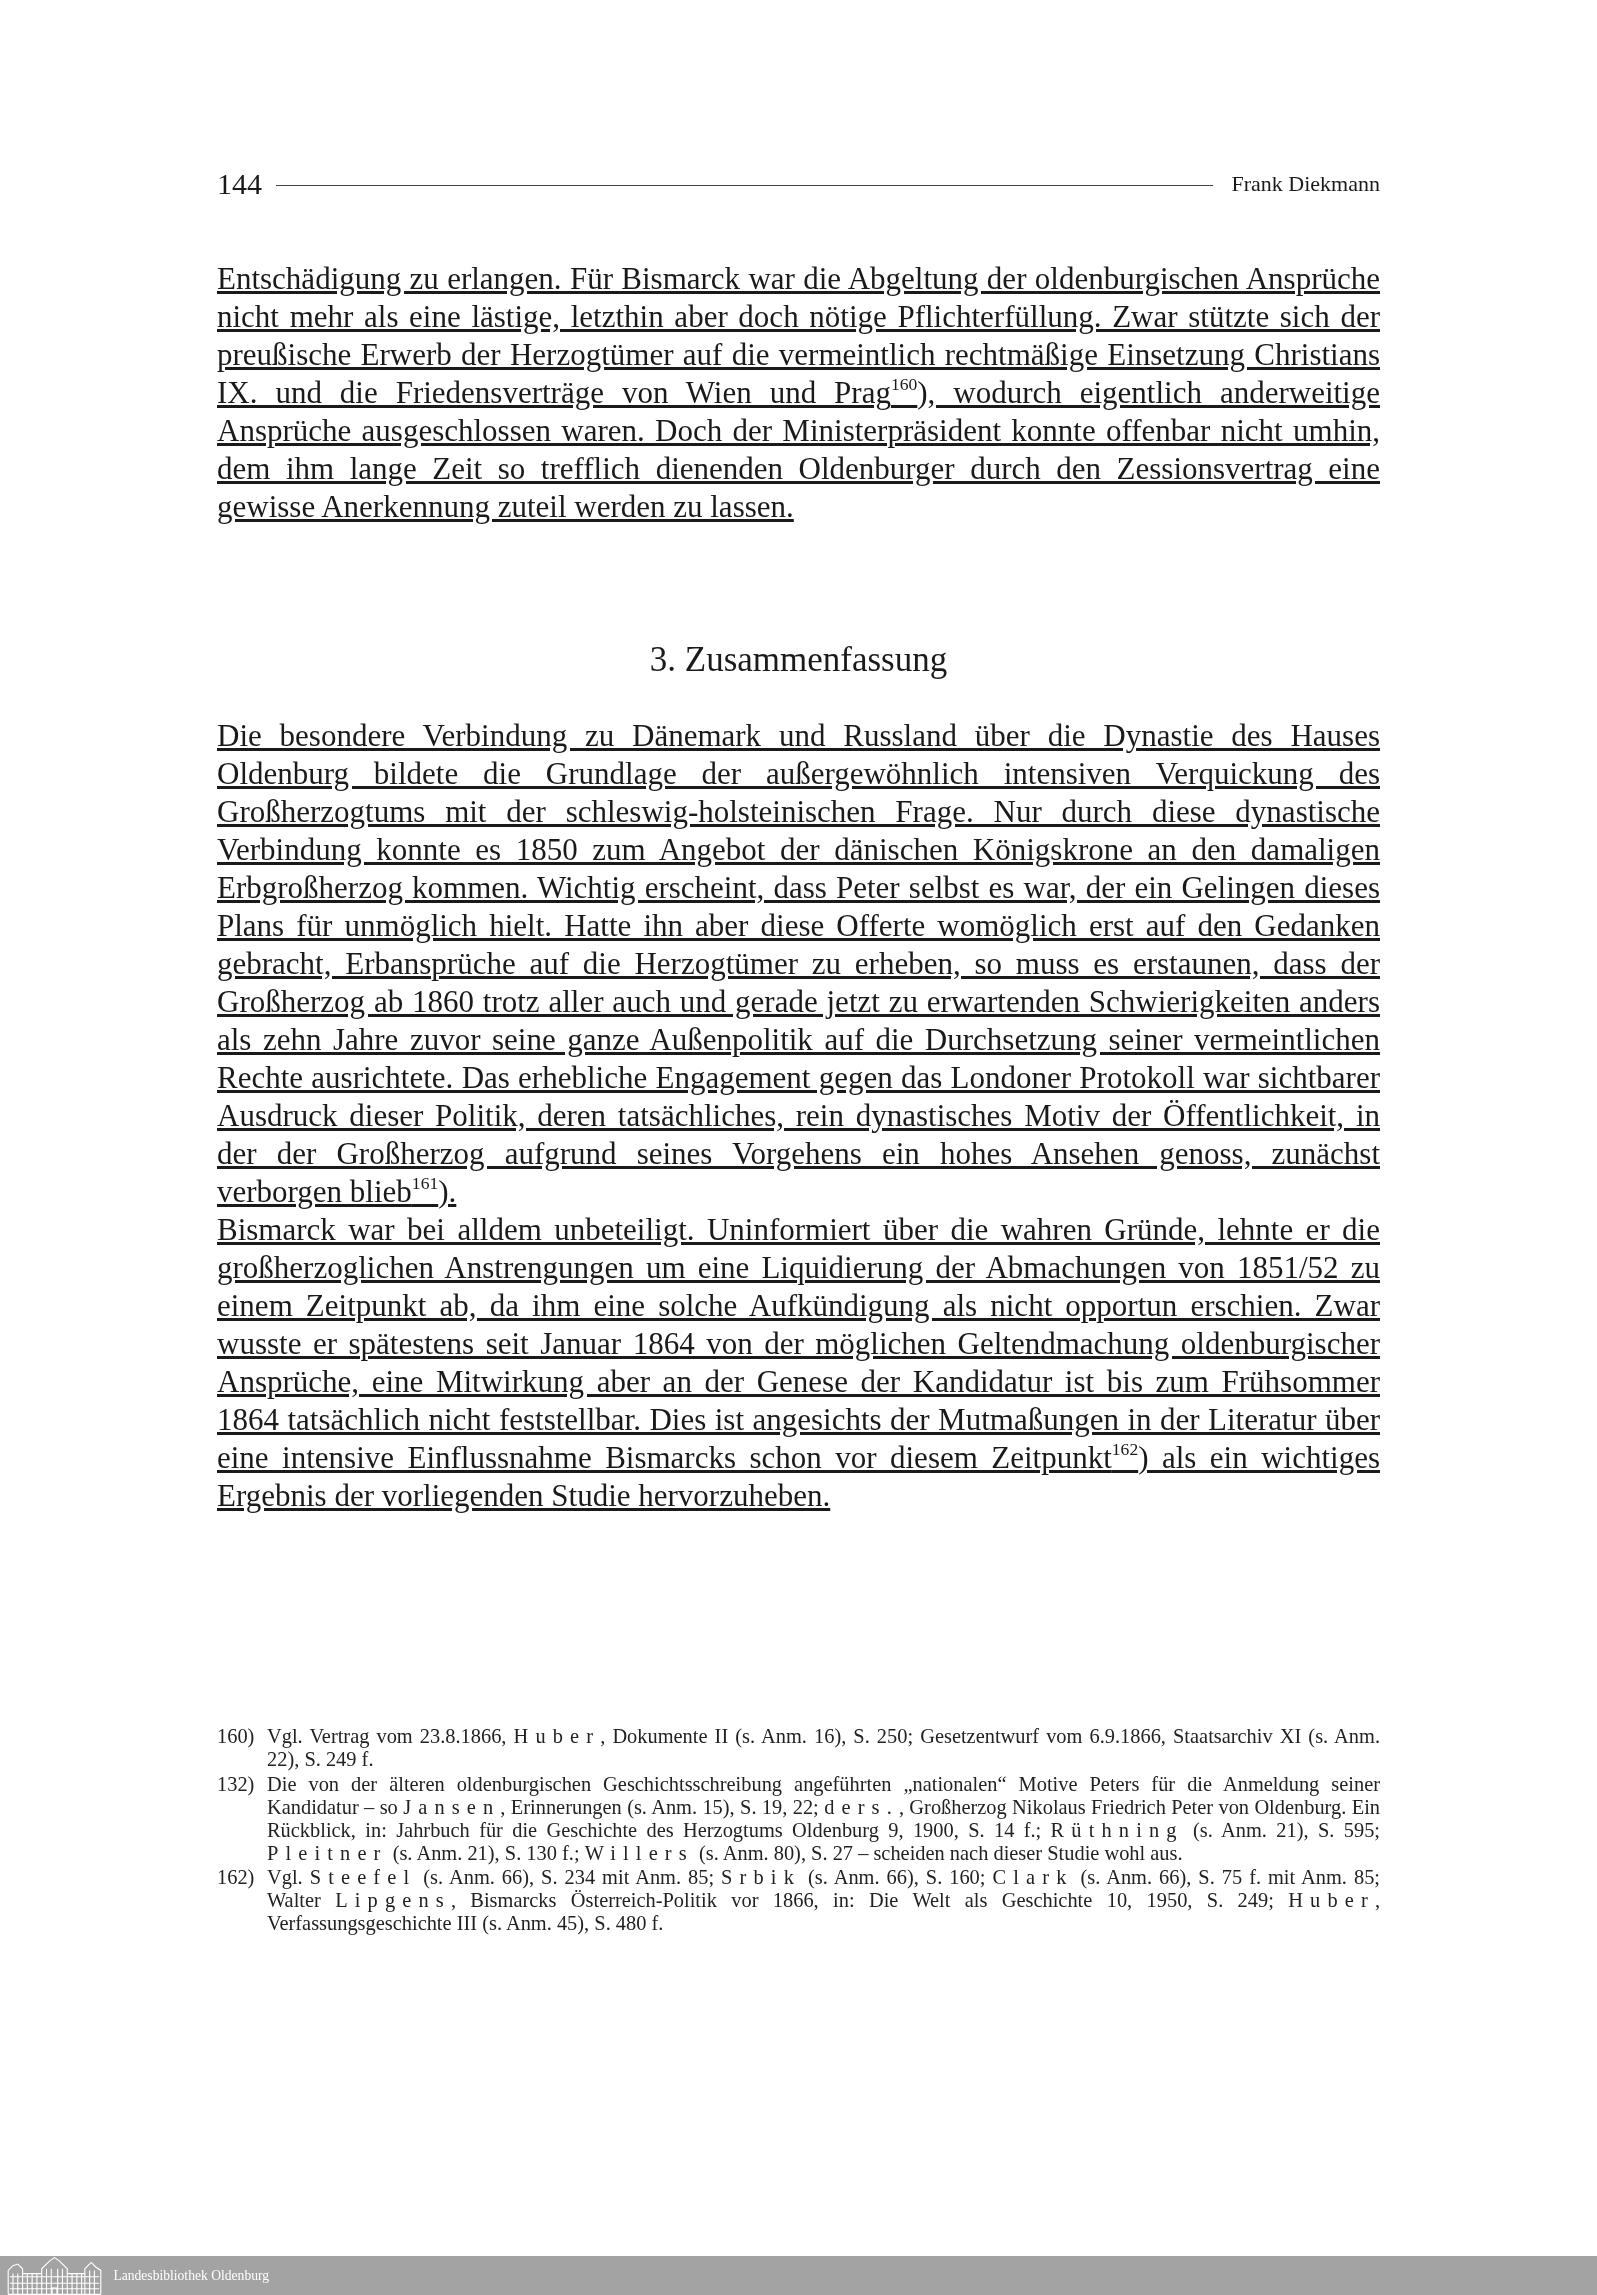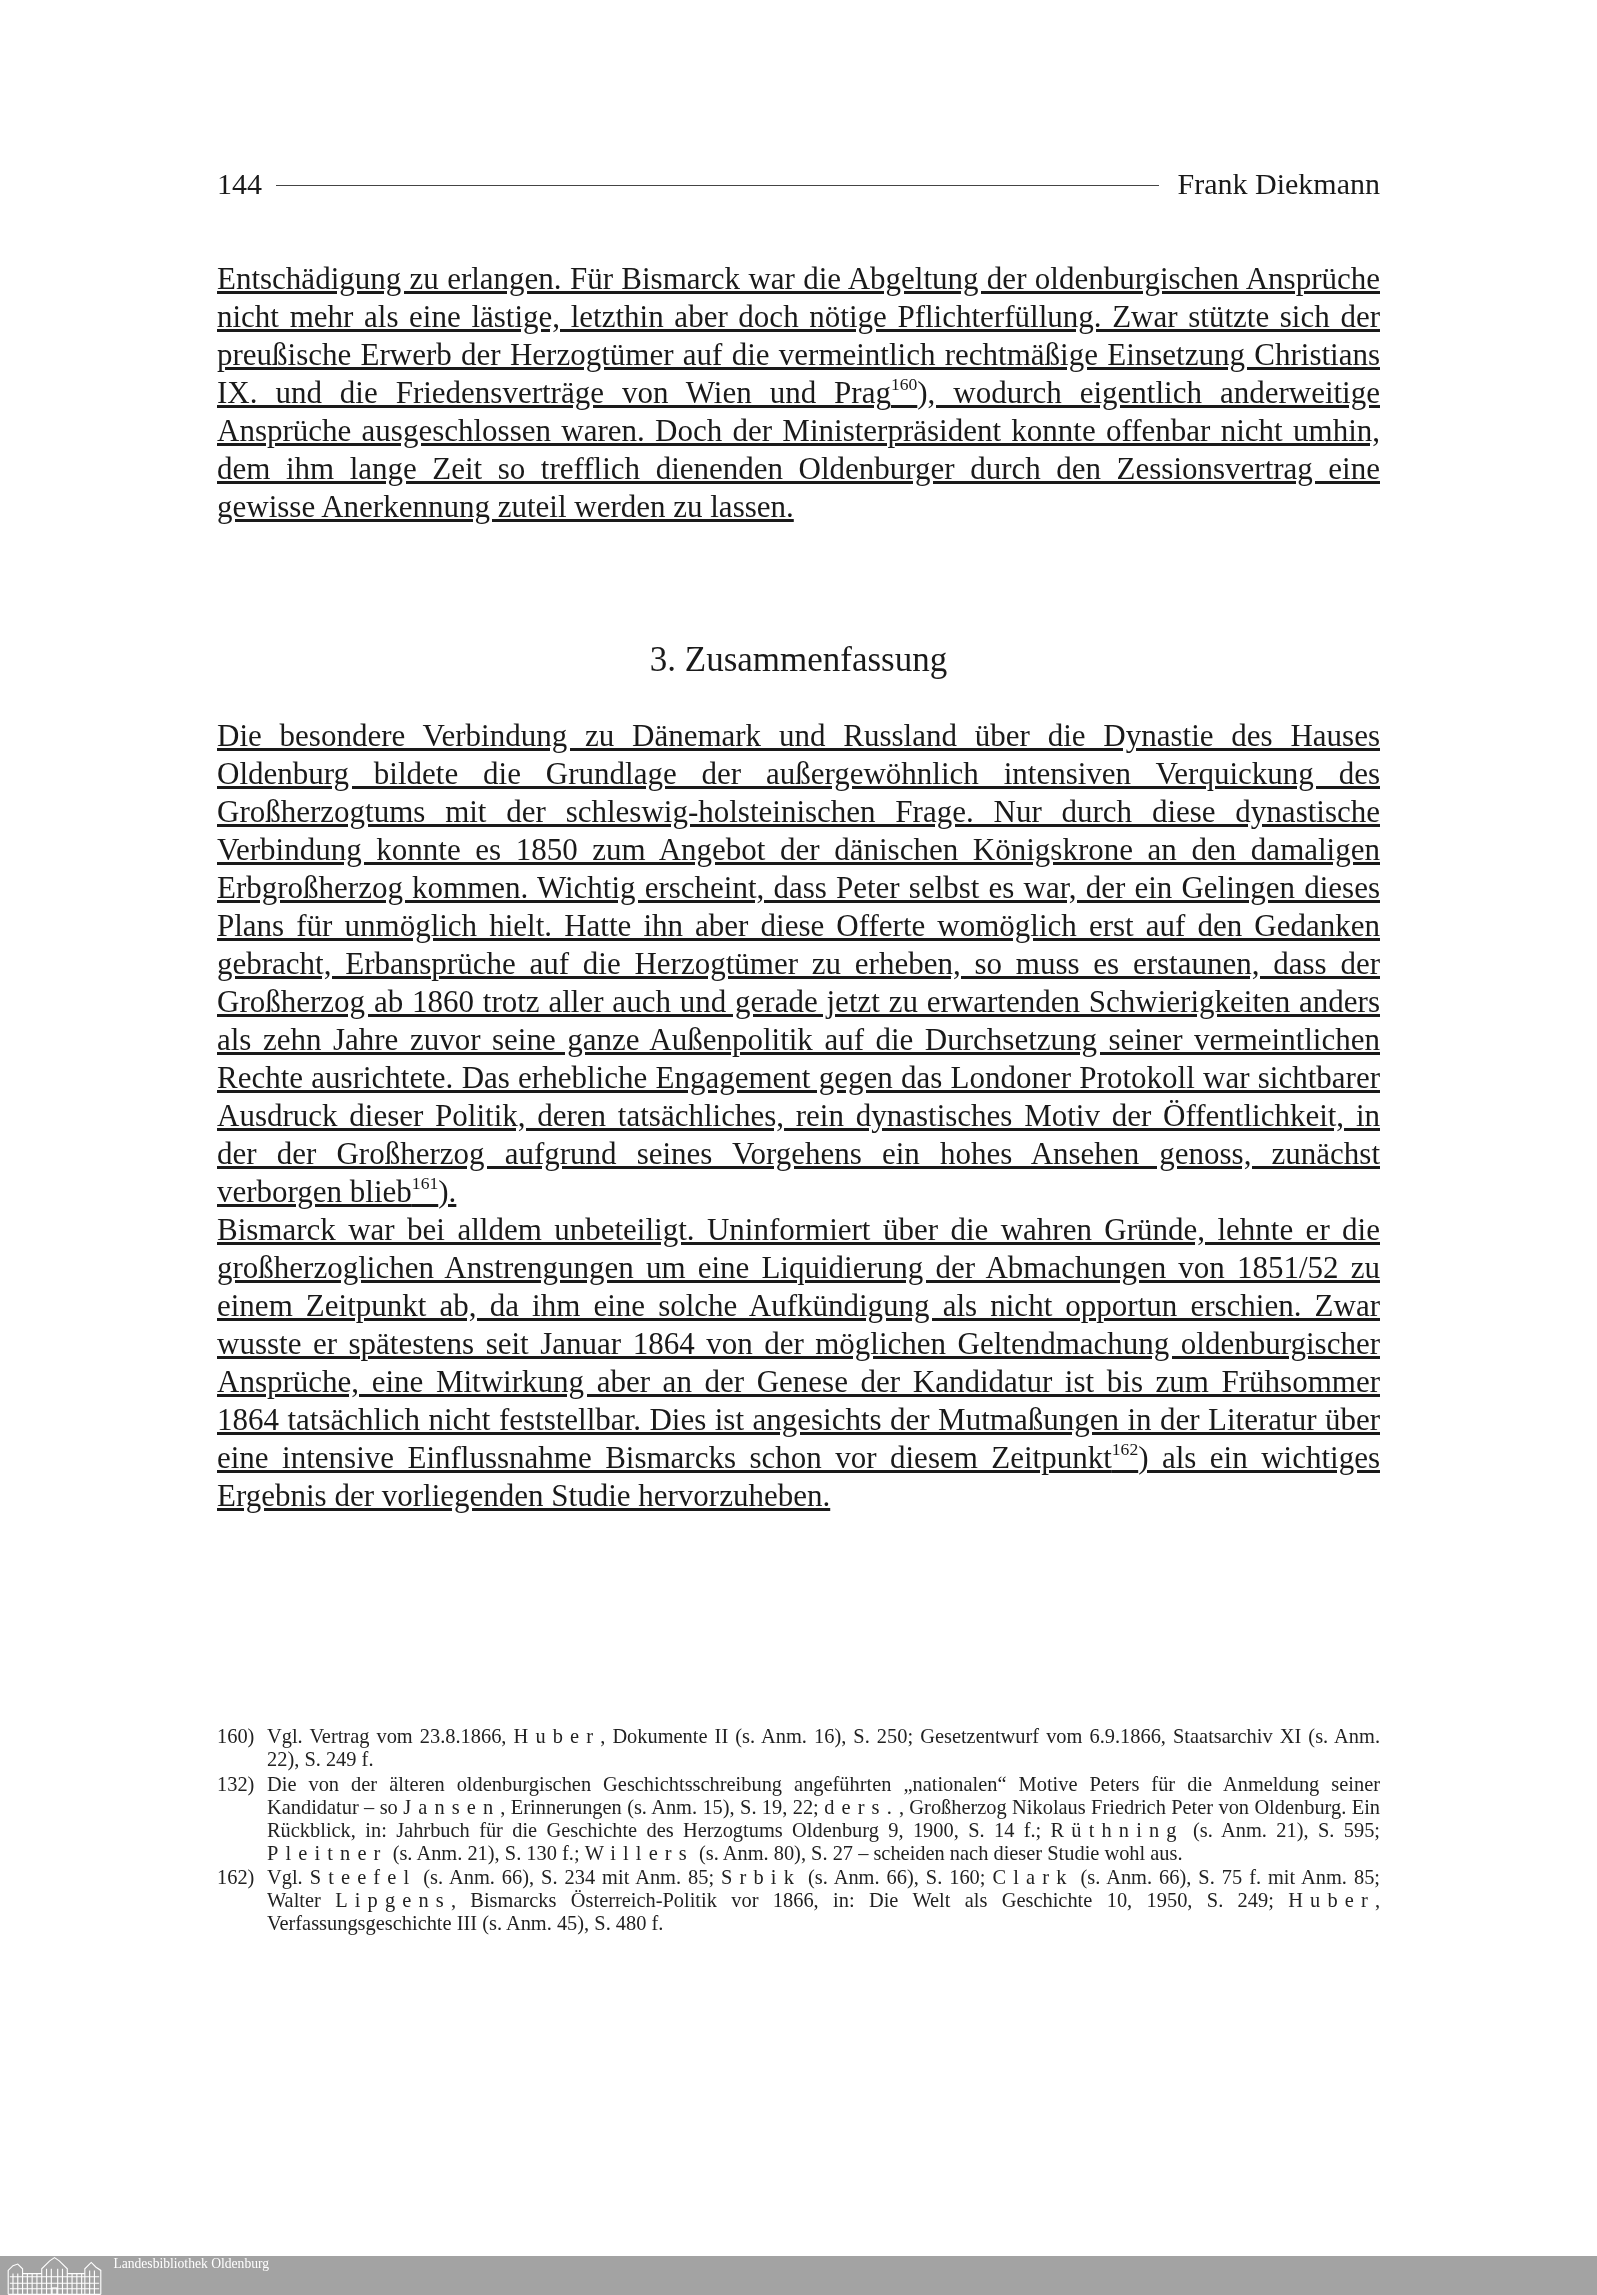--- a/index.html
+++ b/index.html
@@ -29,21 +29,21 @@
       line-height: 1;
       margin-right: 14.4px;
     }
     .header-rule {
       flex: 1;
       height: 1.6px;
       background: #444;
       margin-top: 3.2px;
     }
     .running-author {
-      font-size: 30px;
+      font-size: 22px;
       line-height: 1;
       margin-left: 19px;
     }
     .body-block {
       position: absolute;
       left: 217px;
       width: 1163px;
       font-size: 31px;
       line-height: 38px;
       text-align: justify;
@@ -98,21 +98,21 @@
       letter-spacing: 0.35em;
     }
     .footer-bar {
       position: absolute;
       left: 0;
       top: 2256px;
       width: 1597px;
       height: 40px;
       background: #a3a3a3;
       display: flex;
-      align-items: flex-start;
+      align-items: center;
     }
     .footer-logo {
       width: 99px;
       height: 40px;
       margin-left: 4.8px;
     }
     .footer-label {
       color: #ffffff;
       font-size: 13.6px;
       margin-left: 9.6px;

